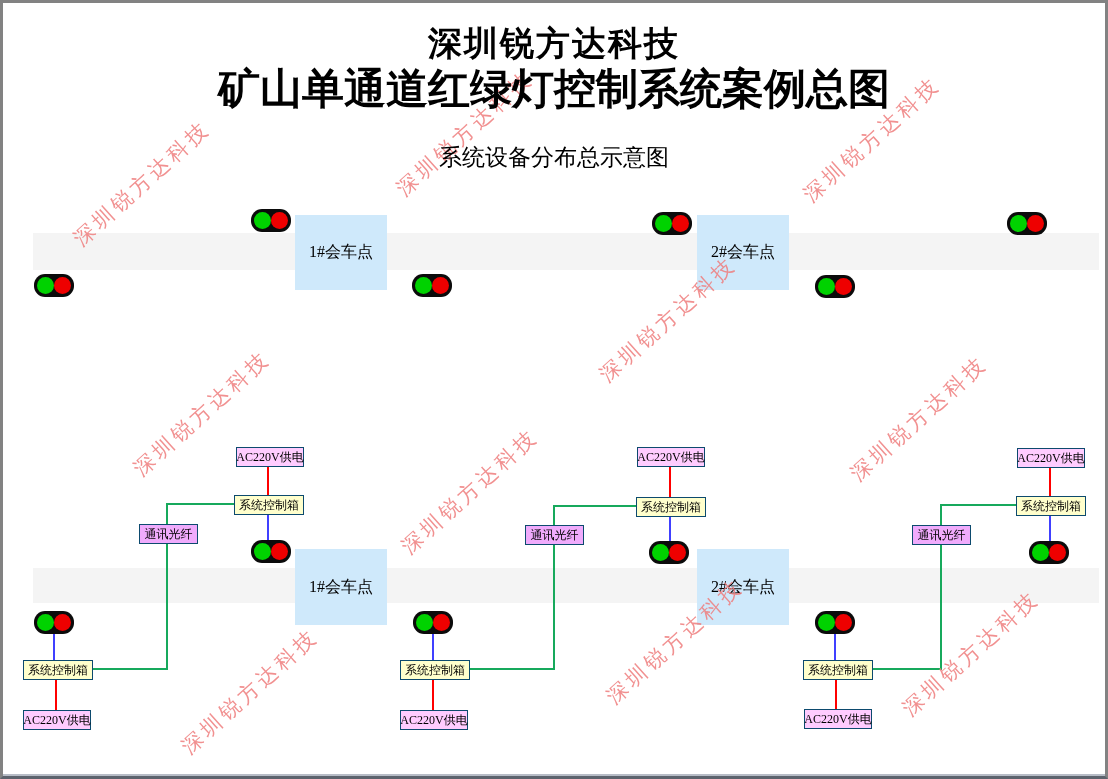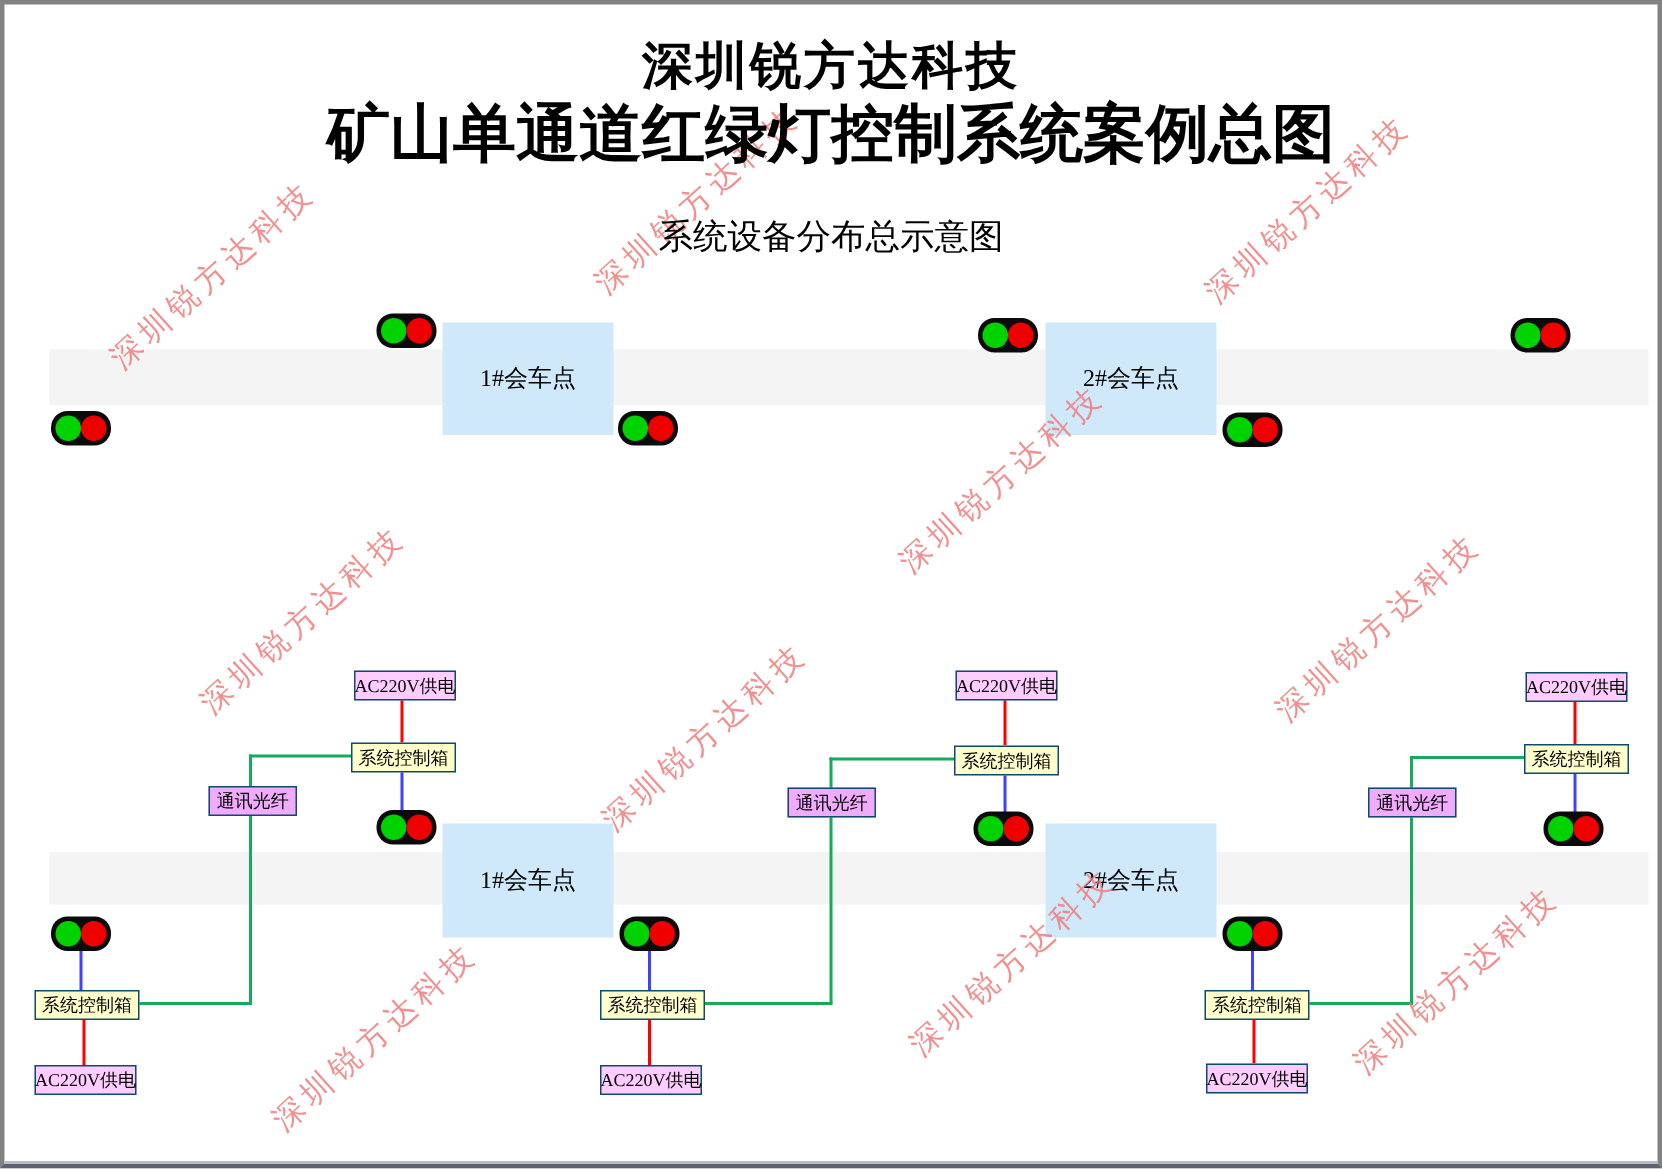--- a/index.html
+++ b/index.html
@@ -17,21 +17,21 @@
     font-size:21px; letter-spacing:4px; white-space:nowrap; pointer-events:none;
   }
   
   .hdr{position:absolute;left:0;width:100%;text-align:center;z-index:6;}
   .hdr.l1{top:18px;font-size:34px;font-weight:bold;letter-spacing:2px;}
   .hdr.l2{top:58px;font-size:42px;font-weight:bold;}
   .seclabel{position:absolute;left:0;width:100%;text-align:center;font-size:23px;z-index:6;}
   
   .road{position:absolute;left:30px;width:1066px;background:#f4f4f4;z-index:1;}
   .mp{
-    position:absolute;width:114px;height:75px;background:#cfe9fb;z-index:2;
+    position:absolute;width:92px;height:75px;background:#cfe9fb;z-index:2;
     display:flex;align-items:center;justify-content:center;font-size:16px;
   }
   
   .tl{
     position:absolute;width:40px;height:23px;background:#0b0b0b;border-radius:11px;
     display:flex;align-items:center;justify-content:space-between;
     padding:0 3px;box-sizing:border-box;z-index:6;
   }
   .lamp{width:17px;height:17px;border-radius:50%;display:block;}
   .lamp.g{background:#00d200;}

